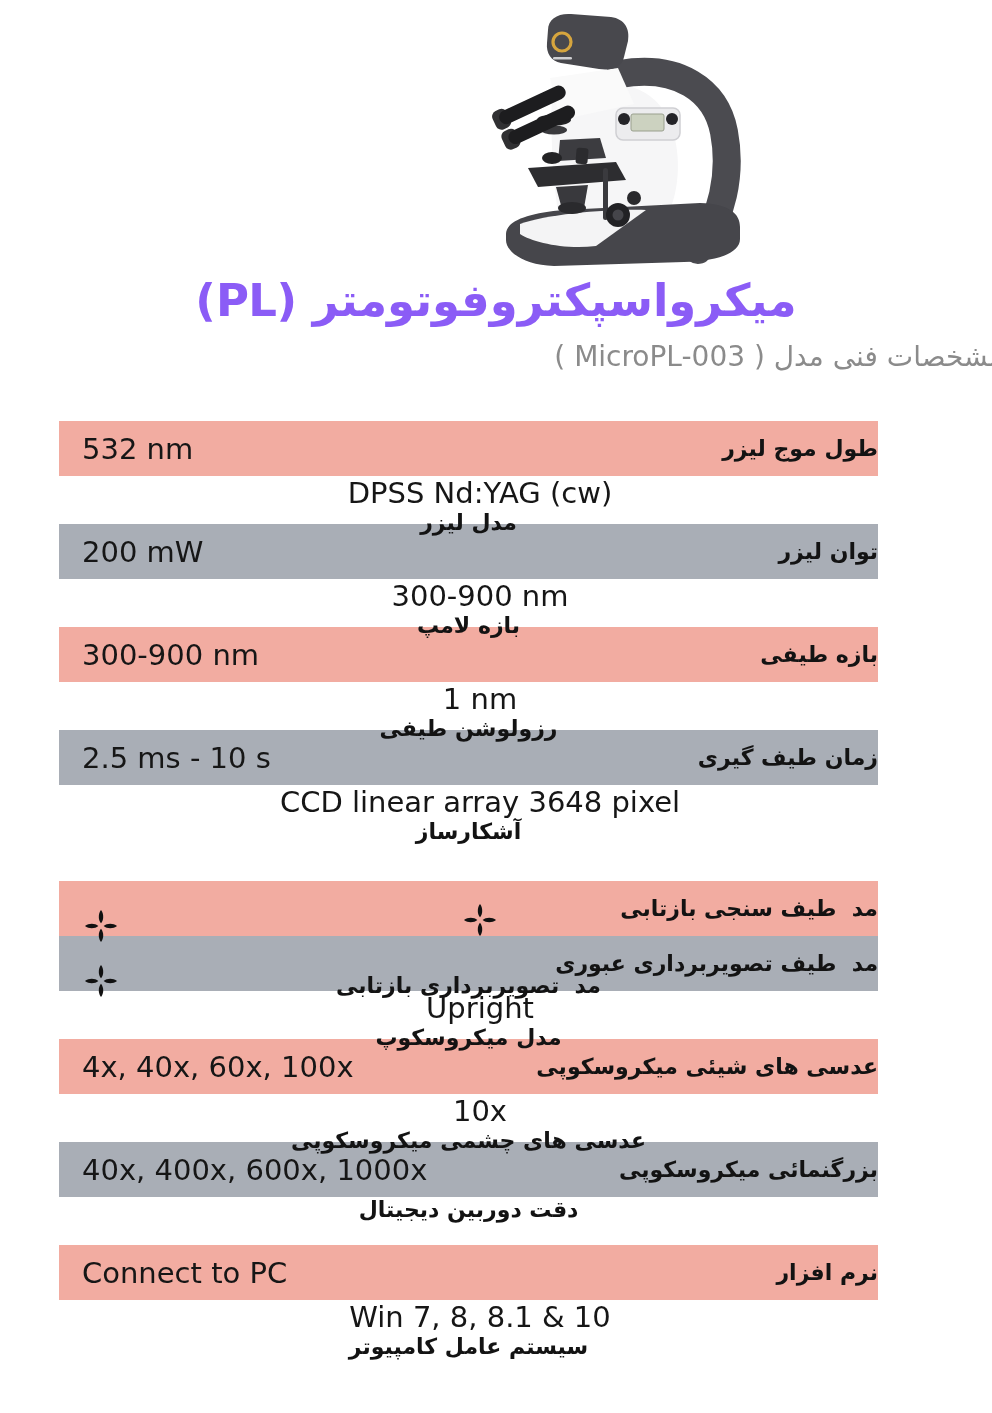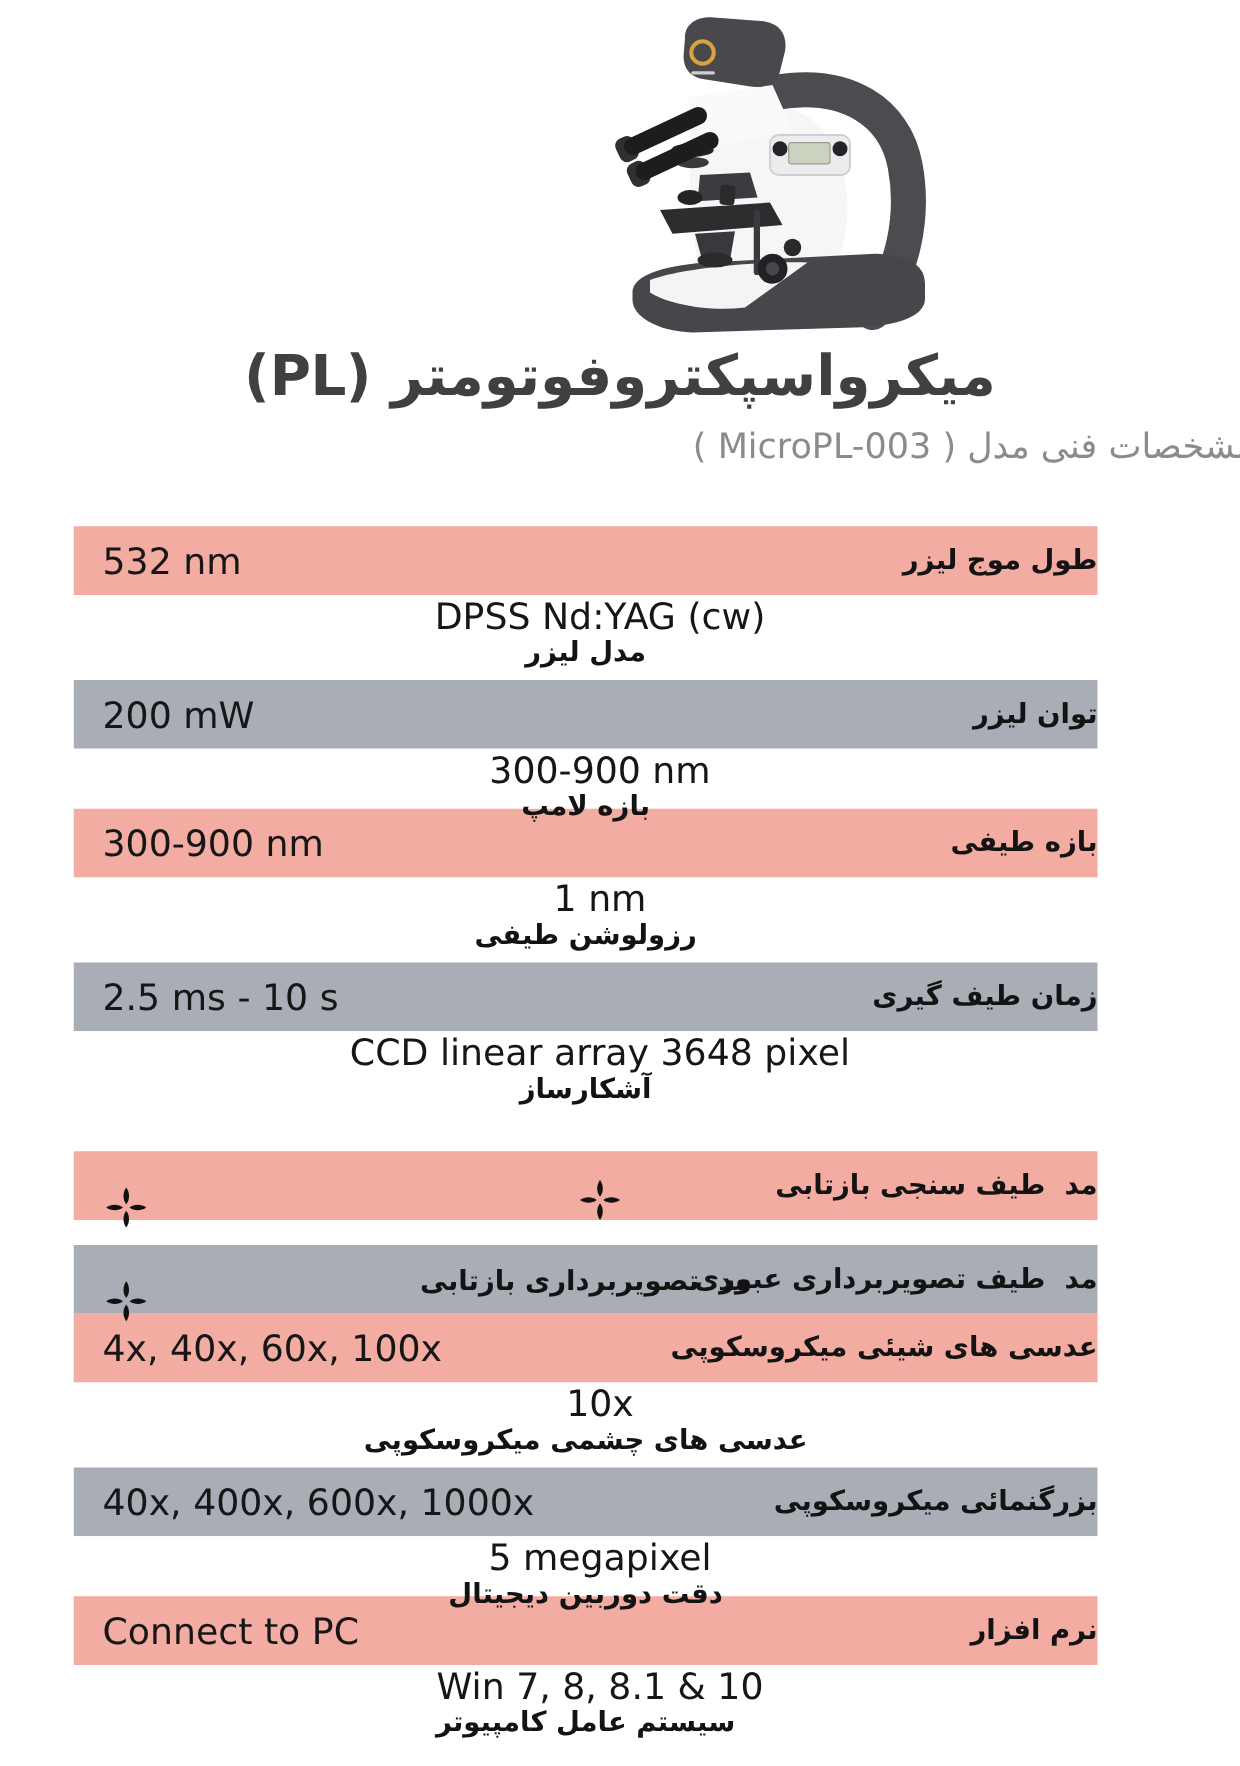--- a/index.html
+++ b/index.html
@@ -10,37 +10,37 @@
     font-family:"DejaVu Sans", sans-serif;
     color:var(--text-dark,#161616);
   }
   .microscope-figure {
     position:absolute; left:468px; top:8px;
     width:306px; height:266px;
   }
   .page-title {
     position:absolute; top:274px; left:0; width:100%;
     text-align:center; direction:rtl;
-    font-size:45px; font-weight:bold; color:#404040;
+    font-size:45px; font-weight:bold; color:#8b5cf6;
     letter-spacing:-0.5px;
   }
   .page-subtitle {
     position:absolute; top:340px; left:0; width:100%;
     text-align:right; direction:rtl;
     font-size:28px; color:var(--subtitle-gray,#8b8b8b);margin-left:12px;
   }
   .spec-table {
     position:absolute; left:59px; top:421px; width:819px;
   }
   .row {
     display:flex; justify-content:space-between; align-items:center;
     width:100%;
   }
   .row.bg-salmon { background:var(--row-salmon,#f2aca1); height:55px;gap:48px; }
-  .row.bg-gray   { background:var(--row-gray,#a9aeb6); height:55px;margin-top:20px; }
+  .row.bg-gray   { background:var(--row-gray,#a9aeb6); height:55px; }
   .row.bg-white  { background:#ffffff; height:48px;flex-direction:column; }
   .row .value {
     font-size:29px; color:#161616; padding-left:23px;
     white-space:pre; direction:ltr;
   }
   .row .label {
     font-size:22px; font-weight:bold; color:#131313;
     direction:rtl; white-space:pre;
   }
   .flower-icon { width:38px; height:38px; display:block; }
@@ -164,34 +164,37 @@
     <g fill="#111111">
       <path d="M20 17.2 C17.1 13.8 16.7 7.4 20 3.1 C23.3 7.4 22.9 13.8 20 17.2 Z"></path>
       <path d="M20 17.2 C17.1 13.8 16.7 7.4 20 3.1 C23.3 7.4 22.9 13.8 20 17.2 Z" transform="rotate(90 20 20)"></path>
       <path d="M20 17.2 C17.1 13.8 16.7 7.4 20 3.1 C23.3 7.4 22.9 13.8 20 17.2 Z" transform="rotate(180 20 20)"></path>
       <path d="M20 17.2 C17.1 13.8 16.7 7.4 20 3.1 C23.3 7.4 22.9 13.8 20 17.2 Z" transform="rotate(270 20 20)"></path>
     </g>
   </svg>
 </div>
       <div class="label">مد  طیف تصویربرداری عبوری</div>
     </div>
+    <div class="row bg-white">
+      <div class="value">Upright</div>
+      <div class="label">مدل میکروسکوپ</div>
+    </div>
     <div class="row bg-salmon">
       <div class="value">4x, 40x, 60x, 100x</div>
       <div class="label">عدسی های شیئی میکروسکوپی</div>
     </div>
     <div class="row bg-white">
       <div class="value">10x</div>
       <div class="label">عدسی های چشمی میکروسکوپی</div>
     </div>
     <div class="row bg-gray">
       <div class="value">40x, 400x, 600x, 1000x</div>
       <div class="label">بزرگنمائی میکروسکوپی</div>
     </div>
     <div class="row bg-white">
-      <div class="value">5 megapixel</div>
       <div class="label">دقت دوربین دیجیتال</div>
     </div>
     <div class="row bg-salmon">
       <div class="value">Connect to PC</div>
       <div class="label">نرم افزار</div>
     </div>
     <div class="row bg-white">
       <div class="value">Win 7, 8, 8.1 &amp; 10</div>
       <div class="label">سیستم عامل کامپیوتر</div>
     </div>

